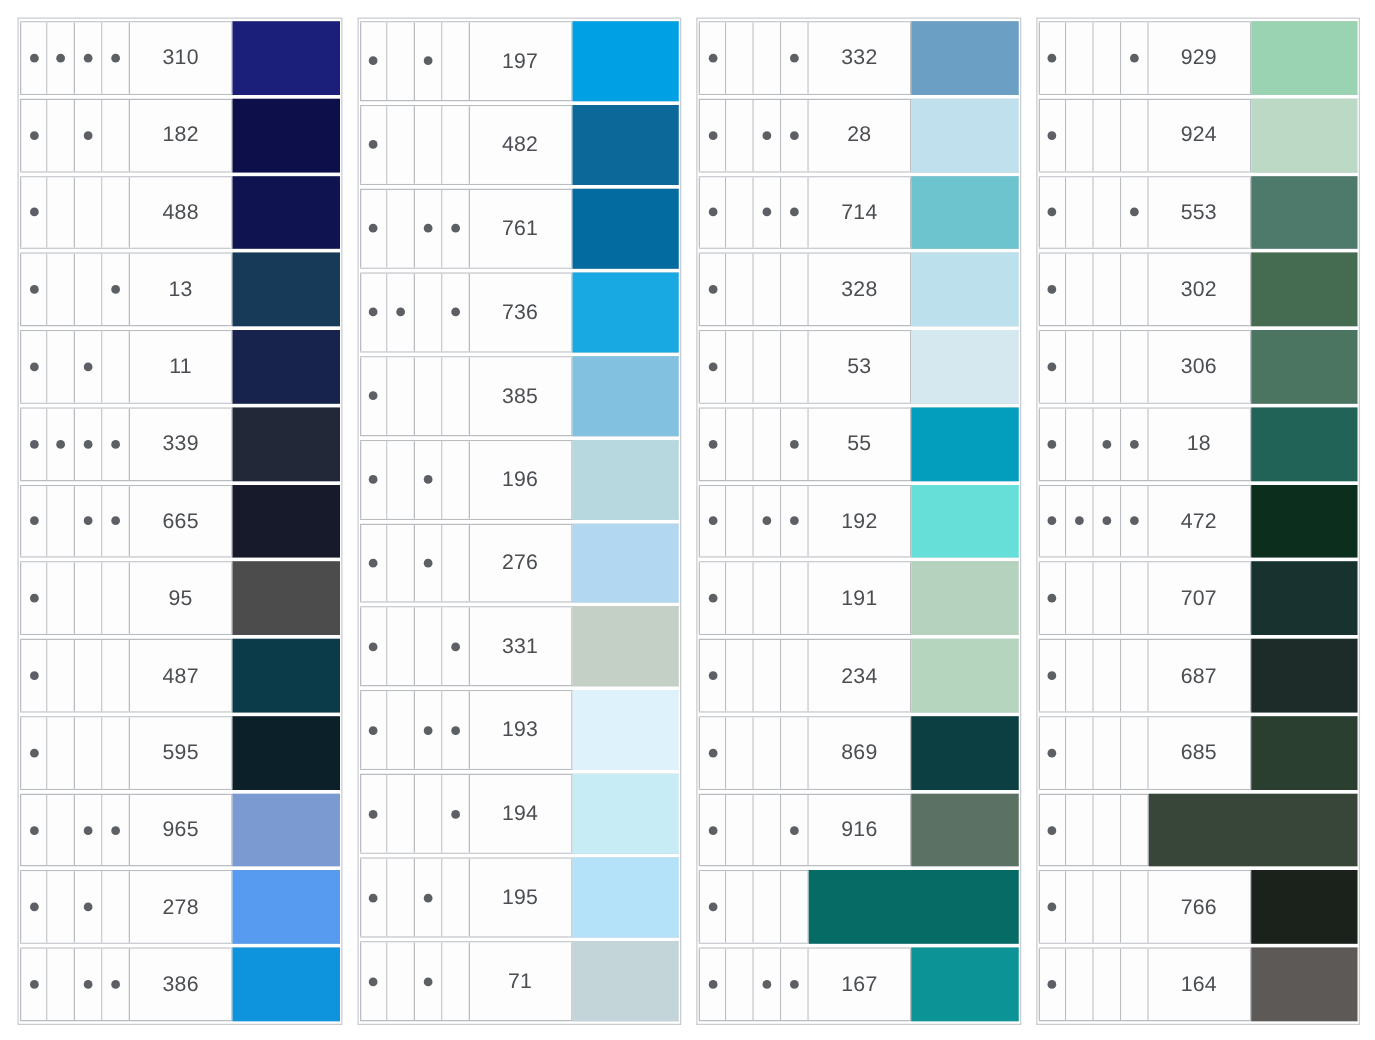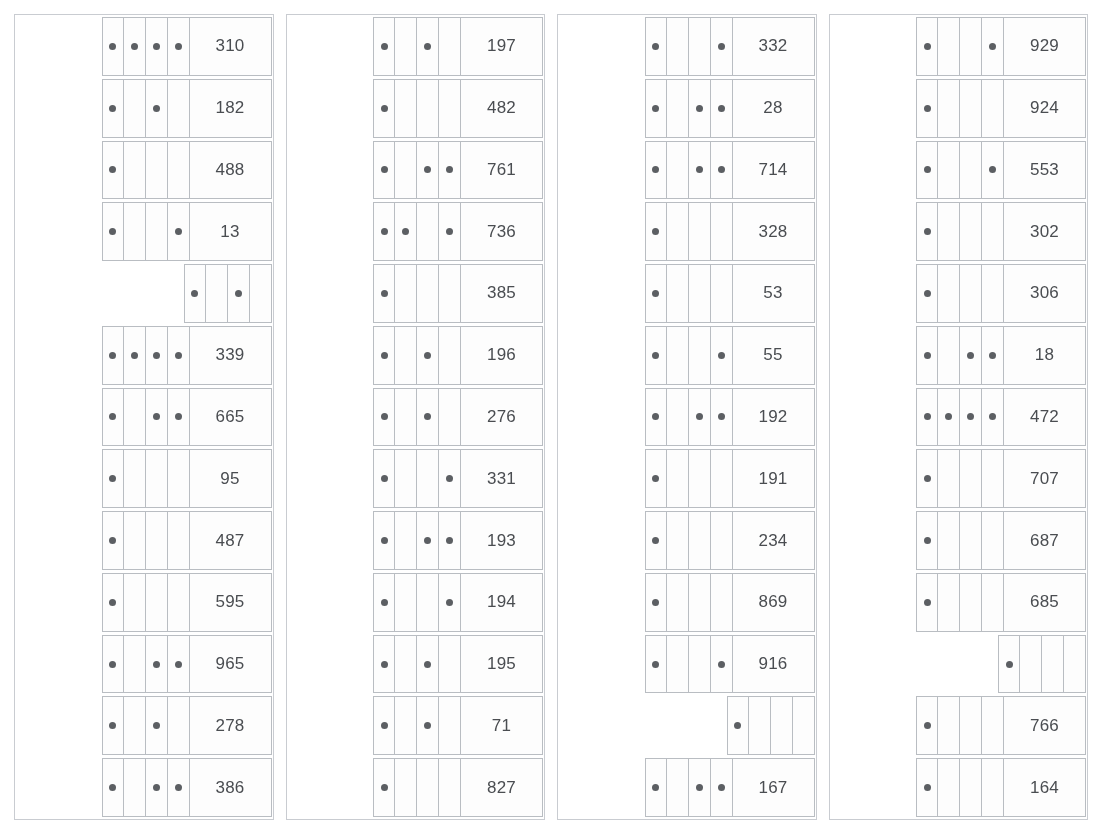--- a/index.html
+++ b/index.html
@@ -30,21 +30,20 @@
 
   .palette-column {
     flex: 1 1 0;
     display: flex;
     flex-direction: column;
     border: 1px solid #c9ccd1;
     background: #ffffff;
     padding: 2px 1px 2px 1px;
     gap: 0;
     min-width: 0;
-    align-items: flex-end;
   }
 
   .color-row {
     flex: 1 1 0;
     display: flex;
     flex-direction: row;
     align-items: stretch;
     border-top: 1px solid #b9bdc2;
     border-bottom: 1px solid #b9bdc2;
     background: #fdfdfd;
@@ -169,20 +168,21 @@
         </div>
         <div class="tick-cell">
           <span class="tick-dot off"></span>
         </div>
         <div class="tick-cell">
           <span class="tick-dot" style="background: rgb(92, 95, 99);"></span>
         </div>
         <div class="tick-cell">
           <span class="tick-dot off"></span>
         </div>
+        <div class="code-cell">11</div>
         <div class="swatch-cell" style="background: rgb(23, 35, 77);"></div>
       </div>
       <div class="color-row">
         <div class="tick-cell">
           <span class="tick-dot" style="background: rgb(92, 95, 99);"></span>
         </div>
         <div class="tick-cell">
           <span class="tick-dot" style="background: rgb(92, 95, 99);"></span>
         </div>
         <div class="tick-cell">
@@ -492,36 +492,20 @@
           <span class="tick-dot off"></span>
         </div>
         <div class="tick-cell">
           <span class="tick-dot" style="background: rgb(92, 95, 99);"></span>
         </div>
         <div class="tick-cell">
           <span class="tick-dot off"></span>
         </div>
         <div class="code-cell">71</div>
         <div class="swatch-cell" style="background: rgb(195, 213, 216);"></div>
-      </div>
-      <div class="color-row">
-        <div class="tick-cell">
-          <span class="tick-dot" style="background: rgb(92, 95, 99);"></span>
-        </div>
-        <div class="tick-cell">
-          <span class="tick-dot off"></span>
-        </div>
-        <div class="tick-cell">
-          <span class="tick-dot off"></span>
-        </div>
-        <div class="tick-cell">
-          <span class="tick-dot off"></span>
-        </div>
-        <div class="code-cell">827</div>
-        <div class="swatch-cell" style="background: rgb(191, 182, 134);"></div>
       </div>
     </div>
     <div class="palette-column">
       <div class="color-row">
         <div class="tick-cell">
           <span class="tick-dot" style="background: rgb(92, 95, 99);"></span>
         </div>
         <div class="tick-cell">
           <span class="tick-dot off"></span>
         </div>

